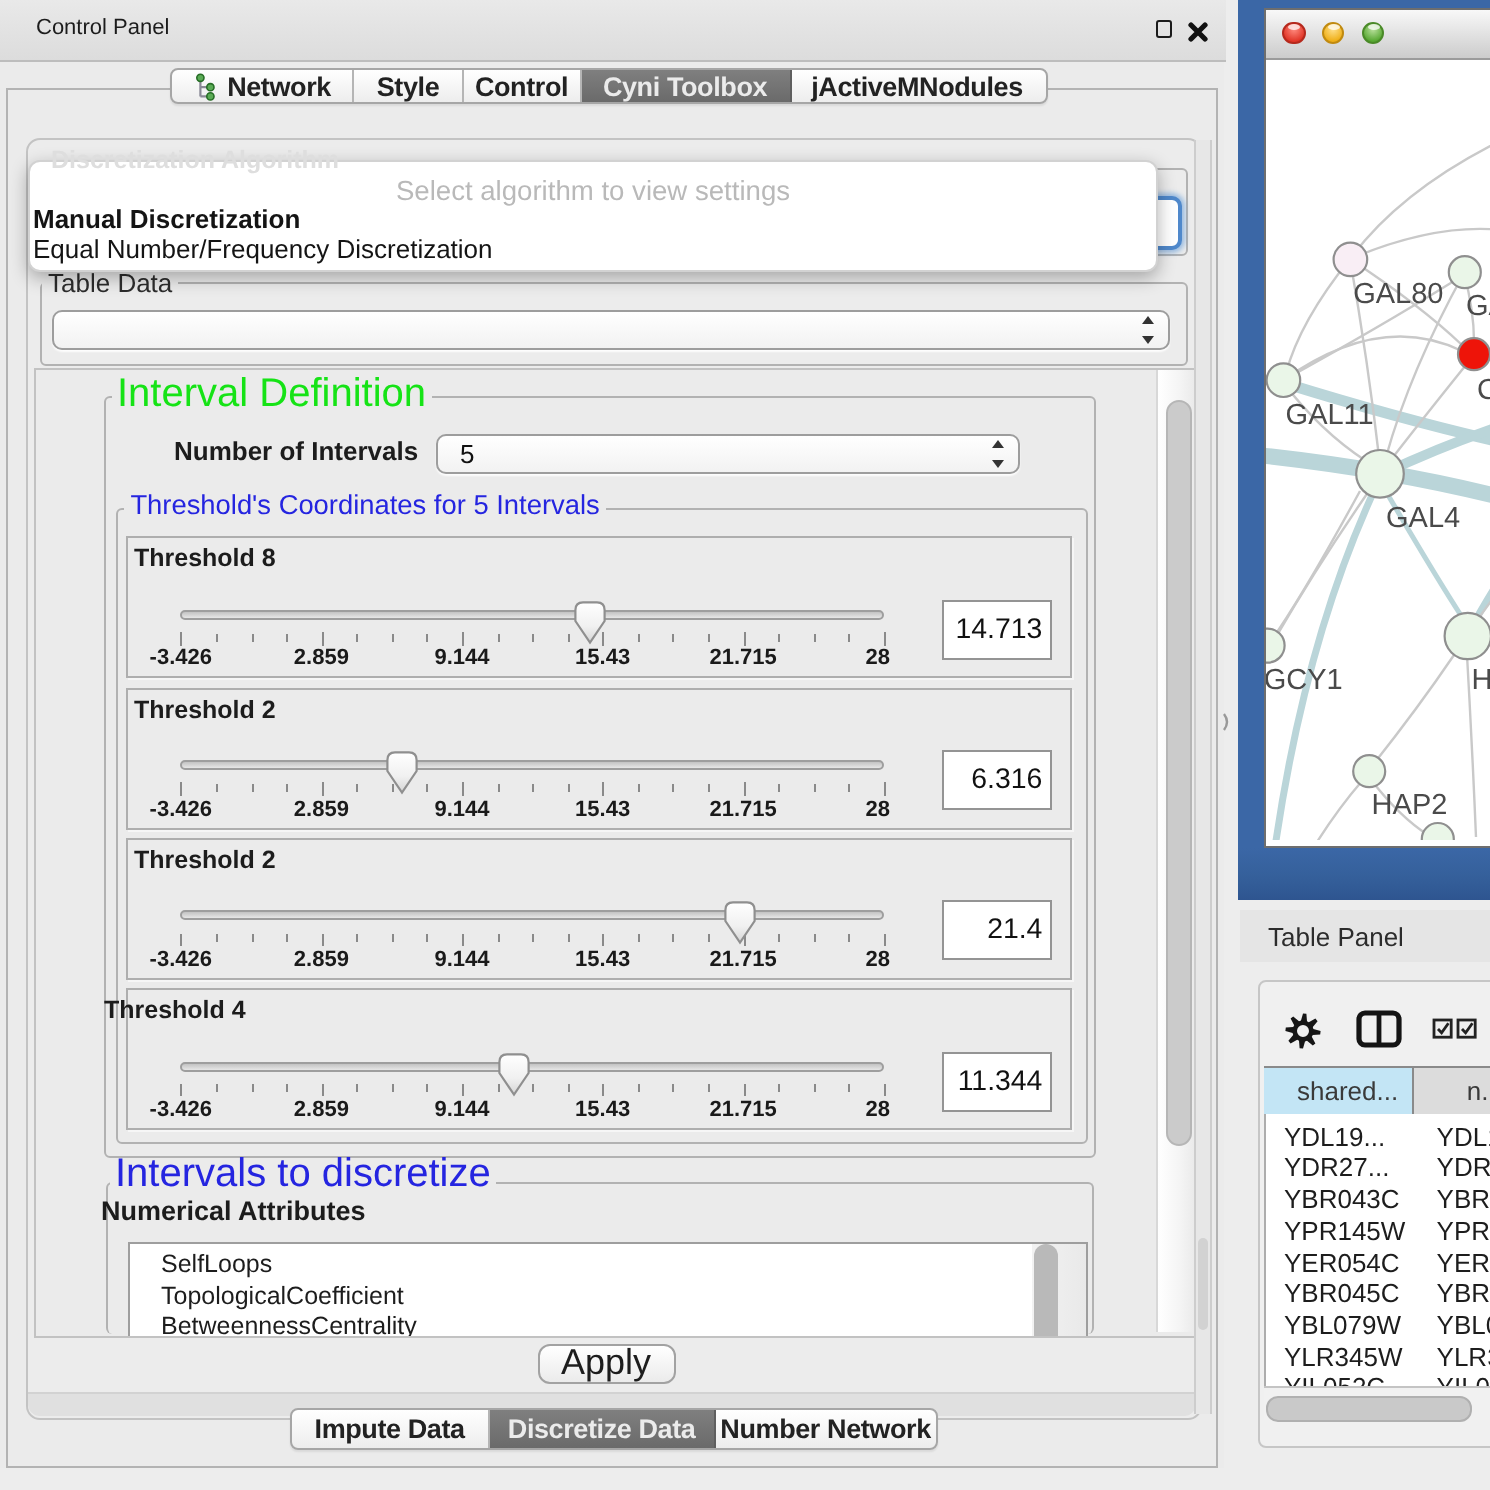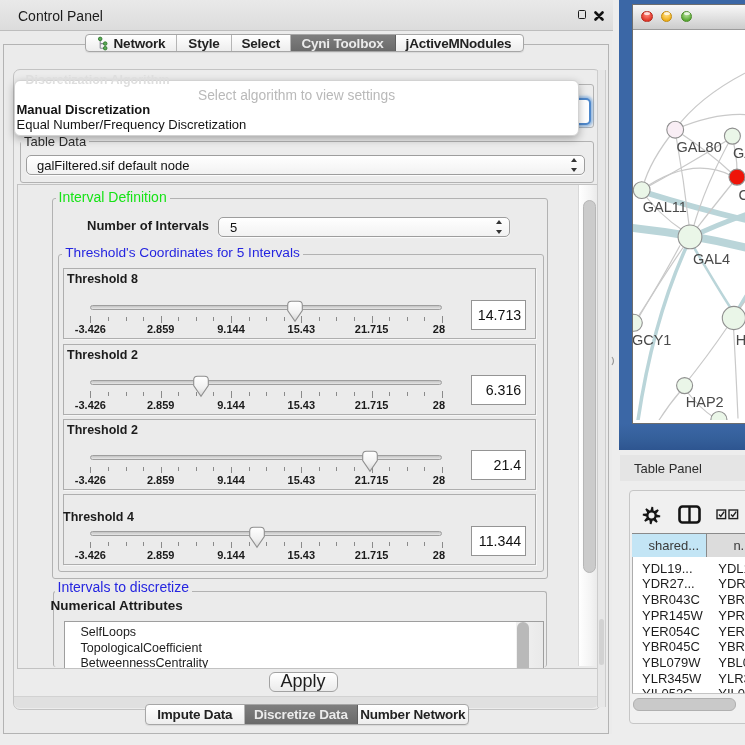--- a/index.html
+++ b/index.html
@@ -11,65 +11,64 @@
   .combo .txt{position:absolute;top:50%;transform:translateY(-50%);
      font-size:13px;color:#111;}
   .arrows{position:absolute;right:6px;top:50%;width:7px;height:14px;transform:translateY(-50%);}
   .arrows:before{content:"";position:absolute;left:0;top:0;
      border-left:3.5px solid transparent;border-right:3.5px solid transparent;
      border-bottom:4.5px solid #333;}
   .arrows:after{content:"";position:absolute;left:0;bottom:0;
      border-left:3.5px solid transparent;border-right:3.5px solid transparent;
      border-top:4.5px solid #333;}
   .grp{position:absolute;border:1px solid #b2b2b2;border-radius:3px;}
-  .grplab{position:absolute;font-size:14px;padding:0 3px;line-height:13px;}
+  .grplab{position:absolute;font-size:20px;padding:0 3px;line-height:13px;}
   .tabgrp{position:absolute;background:linear-gradient(#ffffff,#ededed);
      border:1px solid #a6a6a6;border-radius:4px;display:flex;
      box-shadow:0 1px 1px rgba(0,0,0,0.08);}
   .tabgrp .seg{height:100%;display:flex;align-items:center;justify-content:center;
      font-size:13.5px;color:#222;font-weight:bold;letter-spacing:-0.2px;
      border-right:1px solid #b5b5b5;box-sizing:border-box;}
   .tabgrp .seg:last-child{border-right:none;}
   .tabgrp .on{background:linear-gradient(#7f7f7f,#6a6a6a);color:#ebebeb;
      border-right:1px solid #5f5f5f;}
   .tick{position:absolute;width:1px;background:#8a8a8a;}
   .tlab{position:absolute;font-size:11px;font-weight:bold;color:#1a1a1a;
      transform:translateX(-50%);white-space:nowrap;}
   .blocklab{position:absolute;font-size:12.5px;font-weight:bold;color:#1c1c1c;}
 </style></head><body>
 
 <div class="abs" style="left:0;top:0;width:612px;height:734px;background:#ebebeb;"></div>
 <div class="abs" style="left:0;top:0;width:613px;height:29.5px;background:linear-gradient(#e9e9e9,#dcdcdc);border-bottom:1px solid #bdbdbd;"></div>
-<div class="abs" style="left:18px;top:8px;font-size:14px;color:#1c1c1c;">Control Panel</div>
+<div class="abs" style="left:18px;top:8px;font-size:11px;color:#1c1c1c;">Control Panel</div>
 <div class="abs" style="left:577.5px;top:10.2px;width:6.5px;height:6.5px;border:1.7px solid #1b1b1b;border-radius:1.5px;"></div>
 <svg class="abs" style="left:593.5px;top:10.5px" width="10" height="10">
     <path d="M1.5,1.5 L8.5,8.5 M8.5,1.5 L1.5,8.5" stroke="#111" stroke-width="2.6" stroke-linecap="round"></path>
   </svg>
 <div class="abs" style="left:2.5px;top:44px;width:604px;height:687.5px;border:1px solid #b3b3b3;background:#ebebeb;"></div>
 <div class="tabgrp" style="left:85px;top:34px;width:437px;height:16px;">
 <div class="seg" style="width:91px;"><svg width="11" height="15" style="margin-right:6px" viewBox="0 0 11 15">
         <path d="M3.2,4 L3.2,12.2 M3.2,7.6 L7.6,7.6 M3.2,12.2 L7.6,12.2" stroke="#8a8a96" stroke-width="1.1" fill="none"></path>
         <circle cx="3.2" cy="2.9" r="1.8" fill="#5aab55" stroke="#266d26" stroke-width="0.8"></circle>
         <circle cx="8.2" cy="7.6" r="1.8" fill="#5aab55" stroke="#266d26" stroke-width="0.8"></circle>
         <circle cx="8.2" cy="12.2" r="1.8" fill="#5aab55" stroke="#266d26" stroke-width="0.8"></circle>
       </svg>Network</div>
 <div class="seg" style="width:55px;">Style</div>
-<div class="seg" style="width:58.5px;">Select</div>
+<div class="seg" style="width:58.5px;">Control</div>
 <div class="seg on" style="width:105px;">Cyni Toolbox</div>
 <div class="seg" style="width:126px;">jActiveMNodules</div>
 </div>
 <div class="abs" style="left:13px;top:69px;width:586px;height:639px;background:#ececec;border:1px solid #c3c3c3;border-radius:7px;"></div>
 <div class="abs" style="left:14px;top:696px;width:584px;height:11px;background:#e0e0e0;border-top:1px solid #d2d2d2;border-radius:0 0 6px 6px;"></div>
 <div class="grp" style="left:22px;top:84px;width:570px;height:42px;"></div>
 <div class="abs" style="left:30px;top:98px;width:557px;height:23px;border-radius:5px;background:#fff;border:2px solid #4f88cb;box-shadow:0 0 2.5px 1.5px rgba(90,150,215,0.55);"></div>
 <div class="arrows" style="left:573px;top:109px;opacity:0.35;"></div>
 <div class="grp" style="left:20px;top:141px;width:572px;height:40px;"></div>
 <div class="grplab" style="left:21px;top:134.5px;background:#ececec;color:#2d2d2d;font-size:13px;">Table Data</div>
 <div class="combo" style="left:26px;top:154.5px;width:556.5px;height:18px;">
-    <div class="txt" style="left:10px;">galFiltered.sif default node</div>
     <div class="arrows"></div>
   </div>
 <div class="abs" style="left:16.5px;top:184px;width:581px;height:483px;border:1px solid #c2c2c2;background:#ebebeb;"></div>
 <div class="abs" style="left:577.5px;top:185px;width:19px;height:481px;background:linear-gradient(90deg,#ffffff,#f4f4f4 60%,#e9e9e9);border-left:1px solid #d8d8d8;"></div>
 <div class="abs" style="left:582.5px;top:199.5px;width:11px;height:371px;background:#cbcbcb;border:1px solid #b6b6b6;border-radius:7px;"></div>
 <div class="abs" style="left:597px;top:70px;width:6.5px;height:637px;background:#e7e7e7;border-left:1px solid #cdcdcd;border-right:1px solid #cdcdcd;"></div>
 <div class="abs" style="left:598.5px;top:619px;width:5.5px;height:46px;background:#d2d2d2;border-radius:3px;"></div>
 <div class="grp" style="left:52.3px;top:197.5px;width:494px;height:379px;"></div>
 <div class="grplab" style="left:55.5px;top:190.5px;background:#ebebeb;color:#16e316;">Interval Definition</div>
 <div class="blocklab" style="left:87px;top:218.3px;font-size:13px;">Number of Intervals</div>
@@ -196,21 +195,21 @@
       <linearGradient id="thg" x1="0" y1="0" x2="0" y2="1">
         <stop offset="0" stop-color="#ffffff"></stop>
         <stop offset="0.6" stop-color="#f0f0f0"></stop>
         <stop offset="1" stop-color="#d5d5d5"></stop>
       </linearGradient>
     </defs>
     <path d="M2.7,11.5 L2.7,6 Q2.7,2.2 6.5,2.2 L13.5,2.2 Q17.3,2.2 17.3,6 L17.3,11.5 L10,22.3 Z" fill="url(#thg)" stroke="#8f8f8f" stroke-width="1.1"></path>
   </svg>
 <div class="abs" style="left:470.5px;top:450.4px;width:49.7px;height:28px;background:#fff;border:1px solid #949494;font-size:14.2px;color:#111;text-align:right;line-height:28px;padding-right:4px;">21.4</div>
 <div class="abs" style="left:62.9px;top:494.2px;width:471px;height:69px;border:1px solid #aeaeae;background:#ebebeb;box-shadow:1px 1px 0 #f6f6f6;"></div>
-<div class="blocklab" style="left:63px;top:498.2px;margin-top:12px;">Threshold 4</div>
+<div class="blocklab" style="left:52px;top:498.2px;">Threshold 4</div>
 <div class="abs" style="left:90px;top:530.7px;width:350px;height:3px;background:linear-gradient(#c3c3c3,#e6e6e6);border:1px solid #9e9e9e;border-radius:2.5px;"></div>
 <div class="tick" style="left:90.4px;top:541.9px;height:6.5px;"></div>
 <div class="tick" style="left:108.0px;top:542.4px;height:4px;"></div>
 <div class="tick" style="left:125.6px;top:542.4px;height:4px;"></div>
 <div class="tick" style="left:143.1px;top:542.4px;height:4px;"></div>
 <div class="tick" style="left:160.7px;top:541.9px;height:6.5px;"></div>
 <div class="tick" style="left:178.3px;top:542.4px;height:4px;"></div>
 <div class="tick" style="left:195.8px;top:542.4px;height:4px;"></div>
 <div class="tick" style="left:213.4px;top:542.4px;height:4px;"></div>
 <div class="tick" style="left:231.0px;top:541.9px;height:6.5px;"></div>

